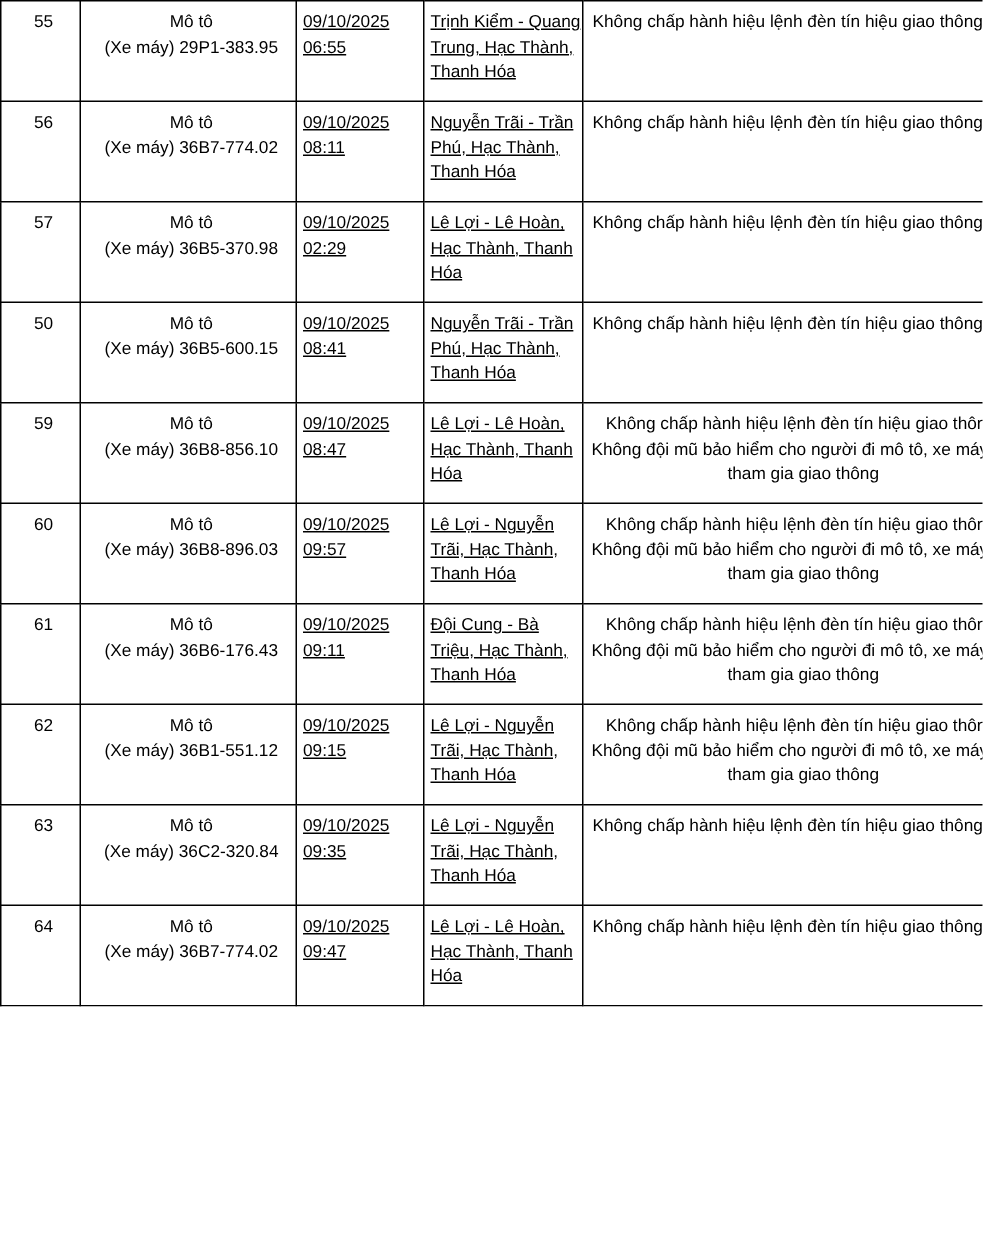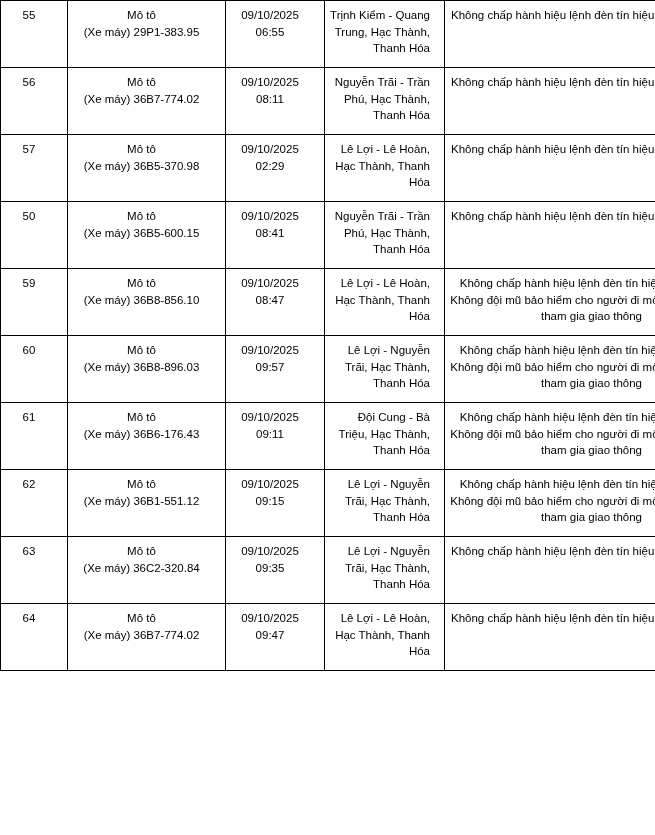--- a/index.html
+++ b/index.html
@@ -17,40 +17,42 @@
     box-sizing: border-box;
   }
   table.violations {
     border-collapse: collapse;
     width: 655px;
     table-layout: fixed;
   }
   table.violations td {
     border: 1px solid #000000;
     vertical-align: top;
-    padding: 6px 14px 10px 4px;
+    padding: 6px 0 10px 4px;
     font-size: 11.5px;
     line-height: 1.45;
   }
   td.col-no {
     width: 48px;
     text-align: center;
   }
   td.col-type {
     width: 139px;
     text-align: center;
     margin-top: 46px;
   }
   td.col-time {
     width: 80px;
-    text-align: center;
+    text-align: left;
+    text-decoration: underline;
   }
   td.col-place {
     width: 101px;
-    text-align: right;
+    text-align: left;
+    text-decoration: underline;
   }
   td.col-violation {
     width: 283px;
     text-align: center;
   }
   td.col-violation.left {
     text-align: left;
     padding-left: 6px;
   }
   .plate {

